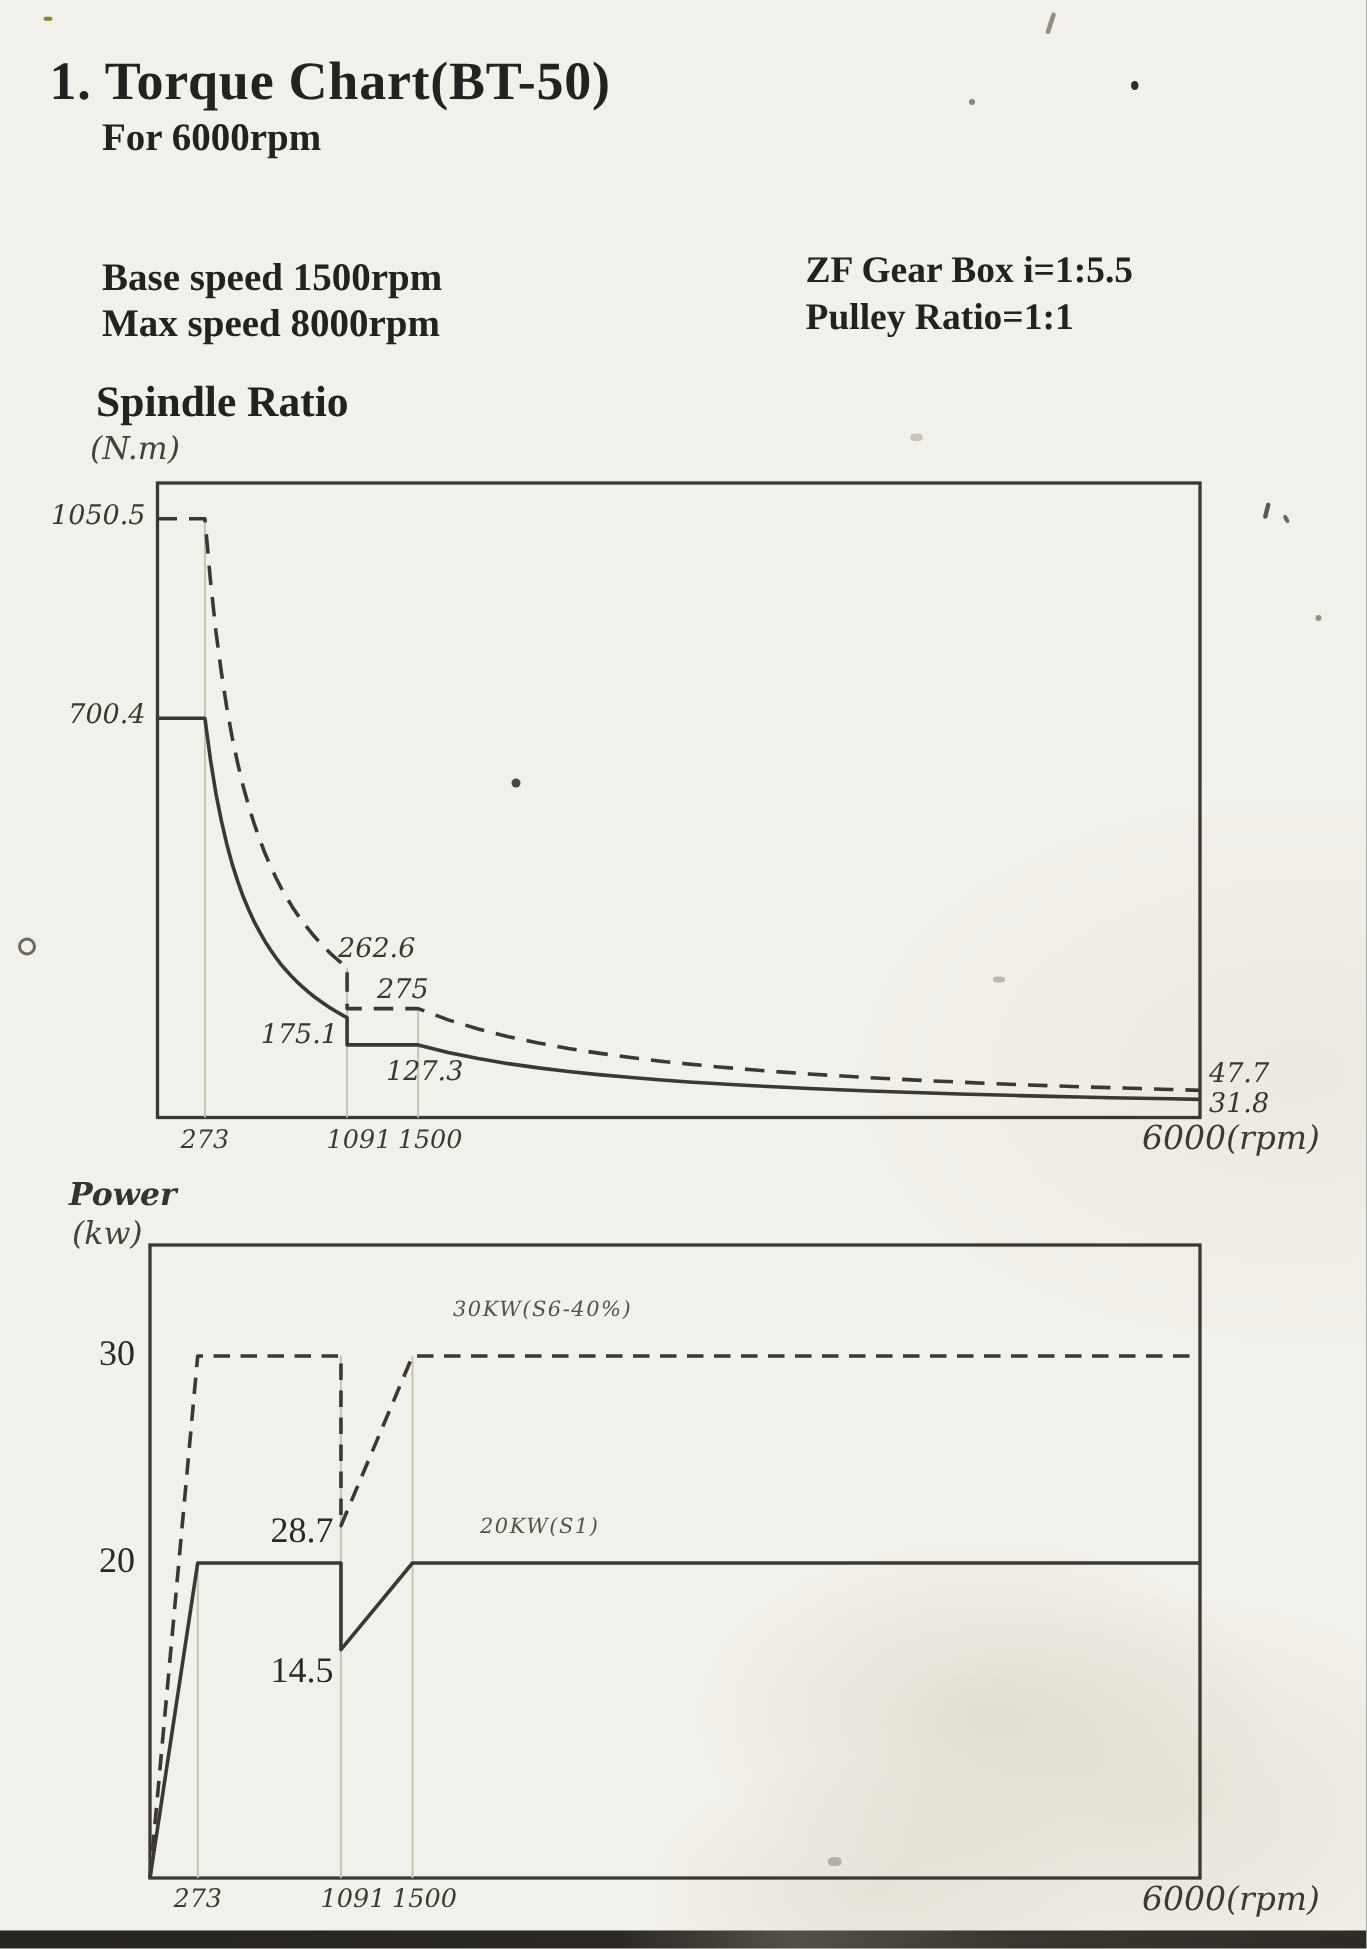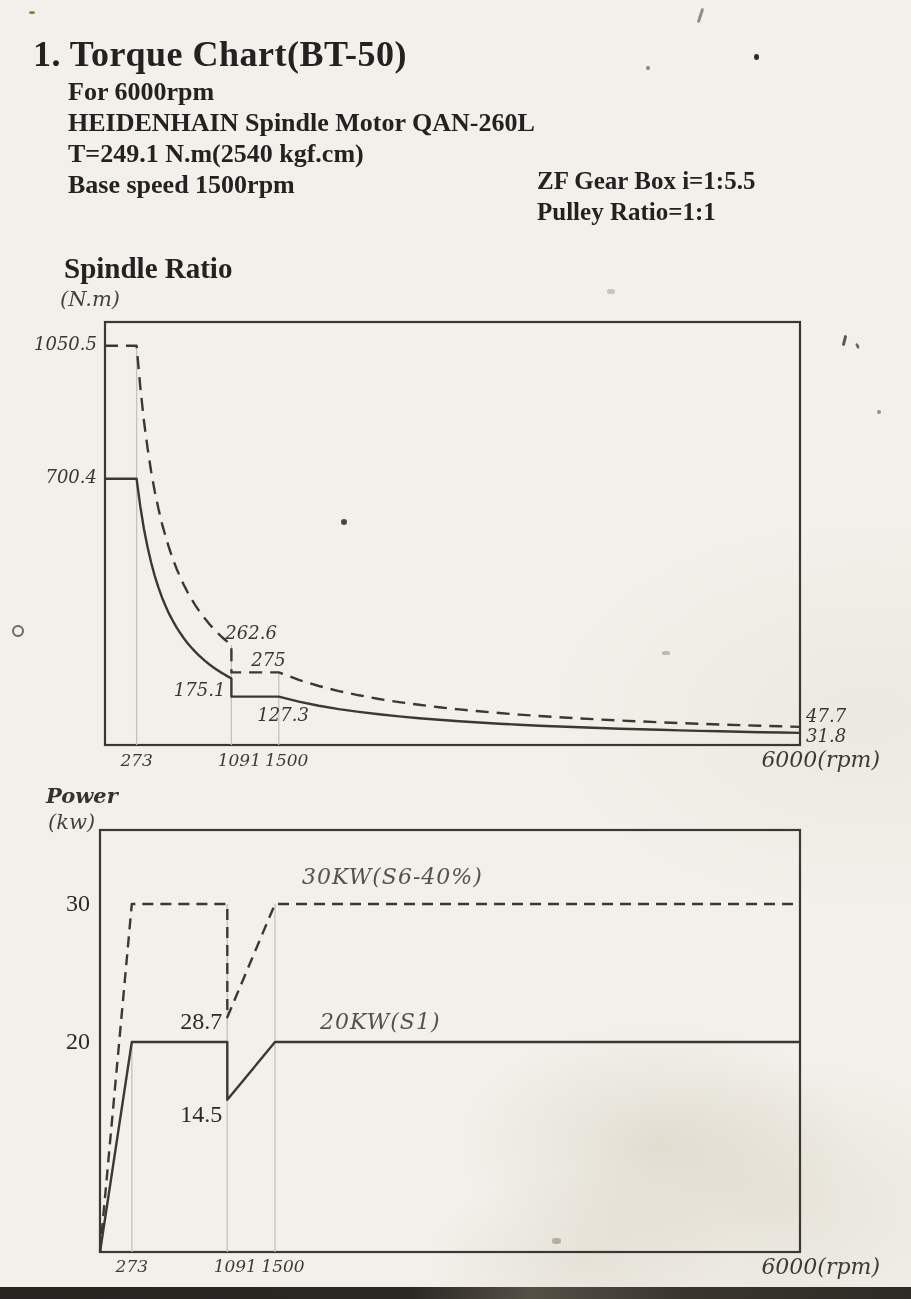--- a/index.html
+++ b/index.html
@@ -34,21 +34,21 @@
   .xtick{
     font-family:"DejaVu Serif",serif;font-style:italic;
     font-size:17px;color:#3d3a32;line-height:1;
   }
   .xrpm{
     font-family:"DejaVu Serif",serif;font-style:italic;
     font-size:22px;color:#3d3a32;line-height:1;
   }
   .curve-lab{
     font-family:"DejaVu Serif",serif;font-style:italic;
-    font-size:22px;color:#55524a;letter-spacing:1px;line-height:1;
+    font-size:14px;color:#55524a;letter-spacing:1px;line-height:1;
   }
   .power-title{font-family:"DejaVu Serif",serif;font-style:italic;font-size:21px;font-weight:bold;color:#35332c;}
   #gfx{position:absolute;left:0;top:0;pointer-events:none;}
   .bottom-bar{
     position:absolute;left:0;top:1287px;width:911px;height:12px;
     background:linear-gradient(90deg,#262420 0%,#2b2824 45%,#555046 58%,#39352e 75%,#2e2b26 100%);
   }
   .speck{position:absolute;background:#555;border-radius:50%;}
 </style>
 </head>
@@ -66,23 +66,22 @@
       <line x1="227.28333333333336" y1="904" x2="227.28333333333336" y2="1252" stroke="#c6c2b6" stroke-width="1.3"></line>
       <line x1="275" y1="904" x2="275" y2="1252" stroke="#c6c2b6" stroke-width="1.3"></line>
       <path d="M105.0 345.8 L136.6 345.8 L140.3 387.1 L143.9 420.6 L147.6 448.4 L151.2 471.8 L154.8 491.7 L158.5 509.0 L162.1 524.1 L165.8 537.3 L169.4 549.0 L173.1 559.5 L176.7 569.0 L180.4 577.5 L184.0 585.2 L187.6 592.3 L191.3 598.7 L194.9 604.6 L198.6 610.1 L202.2 615.2 L205.9 619.8 L209.5 624.2 L213.2 628.3 L216.8 632.1 L220.4 635.7 L224.1 639.0 L227.7 642.1 L231.4 645.2 L231.4 672.4 L278.8 672.4 L298.8 679.9 L318.8 686.0 L338.9 691.1 L358.9 695.3 L379.0 699.0 L399.0 702.1 L419.1 704.8 L439.1 707.3 L459.2 709.4 L479.2 711.3 L499.3 713.0 L519.3 714.6 L539.4 716.0 L559.4 717.2 L579.5 718.4 L599.5 719.5 L619.6 720.5 L639.6 721.4 L659.7 722.3 L679.7 723.1 L699.8 723.8 L719.8 724.5 L739.9 725.1 L759.9 725.7 L780.0 726.3 L800.0 726.9" fill="none" stroke="#3b3833" stroke-width="2.4" stroke-linejoin="round" stroke-linecap="butt" stroke-dasharray="13 8"></path>
       <path d="M105.0 478.8 L136.6 478.8 L140.3 506.4 L143.9 528.7 L147.6 547.2 L151.2 562.8 L154.8 576.1 L158.5 587.6 L162.1 597.7 L165.8 606.5 L169.4 614.4 L173.1 621.3 L176.7 627.6 L180.4 633.3 L184.0 638.5 L187.6 643.2 L191.3 647.5 L194.9 651.4 L198.6 655.1 L202.2 658.4 L205.9 661.6 L209.5 664.5 L213.2 667.2 L216.8 669.7 L220.4 672.1 L224.1 674.3 L227.7 676.4 L231.4 678.5 L231.4 696.6 L278.8 696.6 L298.8 701.6 L318.8 705.7 L338.9 709.1 L358.9 711.9 L379.0 714.3 L399.0 716.4 L419.1 718.2 L439.1 719.8 L459.2 721.3 L479.2 722.5 L499.3 723.7 L519.3 724.7 L539.4 725.7 L559.4 726.5 L579.5 727.3 L599.5 728.0 L619.6 728.7 L639.6 729.3 L659.7 729.8 L679.7 730.4 L699.8 730.9 L719.8 731.3 L739.9 731.8 L759.9 732.2 L780.0 732.5 L800.0 732.9" fill="none" stroke="#3b3833" stroke-width="2.4" stroke-linejoin="round" stroke-linecap="butt"></path>
       <path d="M100.0 1252.0 L131.8 904.0 L227.3 904.0 L227.3 1017.2 L275.0 904.0 L800.0 904.0" fill="none" stroke="#3b3833" stroke-width="2.4" stroke-linejoin="round" stroke-linecap="butt" stroke-dasharray="11 7"></path>
       <path d="M100.0 1252.0 L131.8 1042.0 L227.3 1042.0 L227.3 1099.8 L275.0 1042.0 L800.0 1042.0" fill="none" stroke="#3b3833" stroke-width="2.4" stroke-linejoin="round" stroke-linecap="butt"></path>
     </svg>
 
   <div class="lab title">1. Torque Chart(BT-50)</div>
   <div class="lab spec" style="top:79px">For 6000rpm</div>
-  <div class="lab spec" style="top:110px">HEIDENHAIN Spindle Motor QAN-260L</div>
-  <div class="lab spec" style="top:141px">T=249.1 N.m(2540 kgf.cm)</div>
   <div class="lab spec" style="top:172px">Base speed 1500rpm</div>
+  <div class="lab spec" style="top:203px">Max speed 8000rpm</div>
   <div class="lab spec-r" style="top:168px">ZF Gear Box i=1:5.5</div>
   <div class="lab spec-r" style="top:199px">Pulley Ratio=1:1</div>
 
   <div class="lab sec-title" style="left:64px;top:252px">Spindle Ratio</div>
   <div class="lab sec-unit" style="left:60px;top:287px">(N.m)</div>
 
   <div class="lab annot" id="lt_1050" style="left: 97px; top: 334.81px; transform: translateX(-100%);">1050.5</div>
   <div class="lab annot" id="lt_700" style="left: 97px; top: 467.848px; transform: translateX(-100%);">700.4</div>
   <div class="lab annot" id="lt_262" style="left: 225.374px; top: 624.212px;">262.6</div>
   <div class="lab annot" id="lt_191" style="left: 251.374px; top: 651.42px;">275</div>

